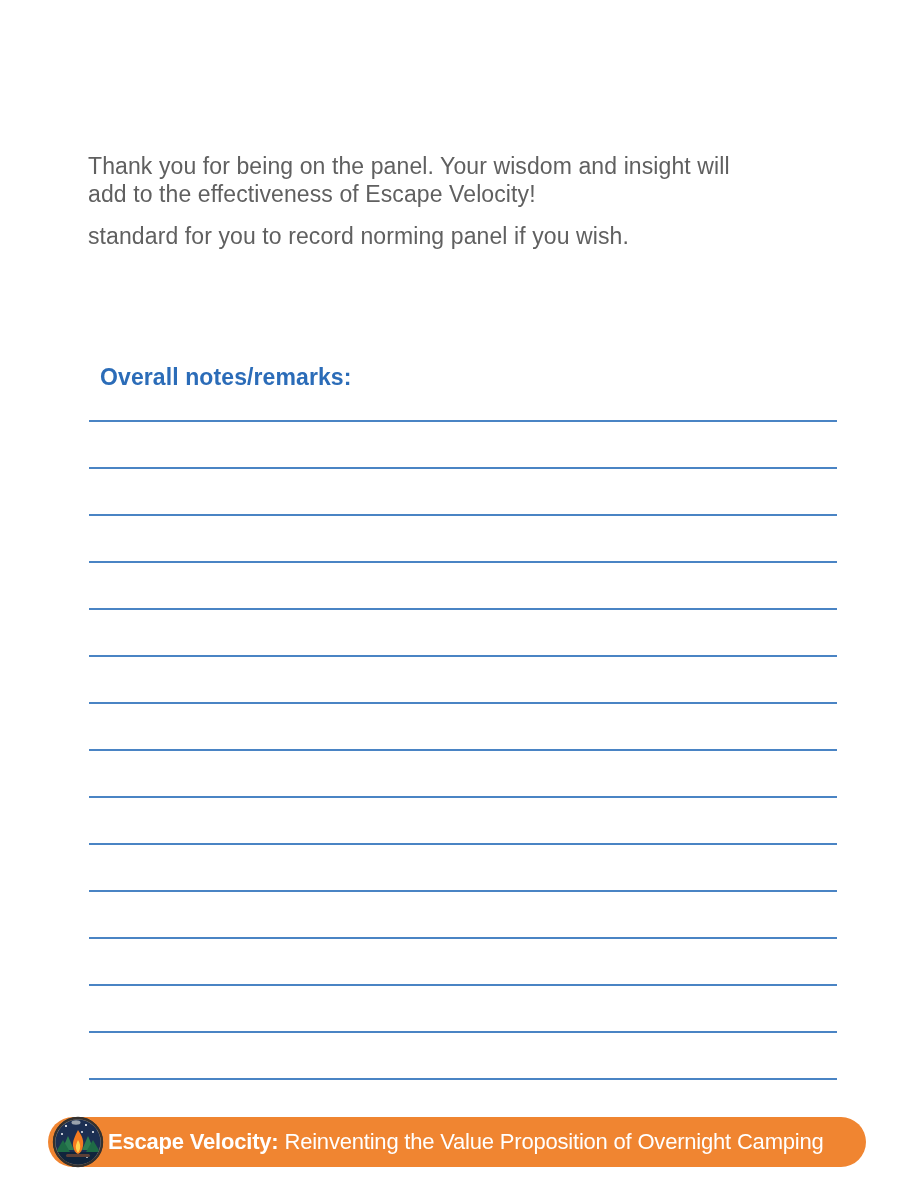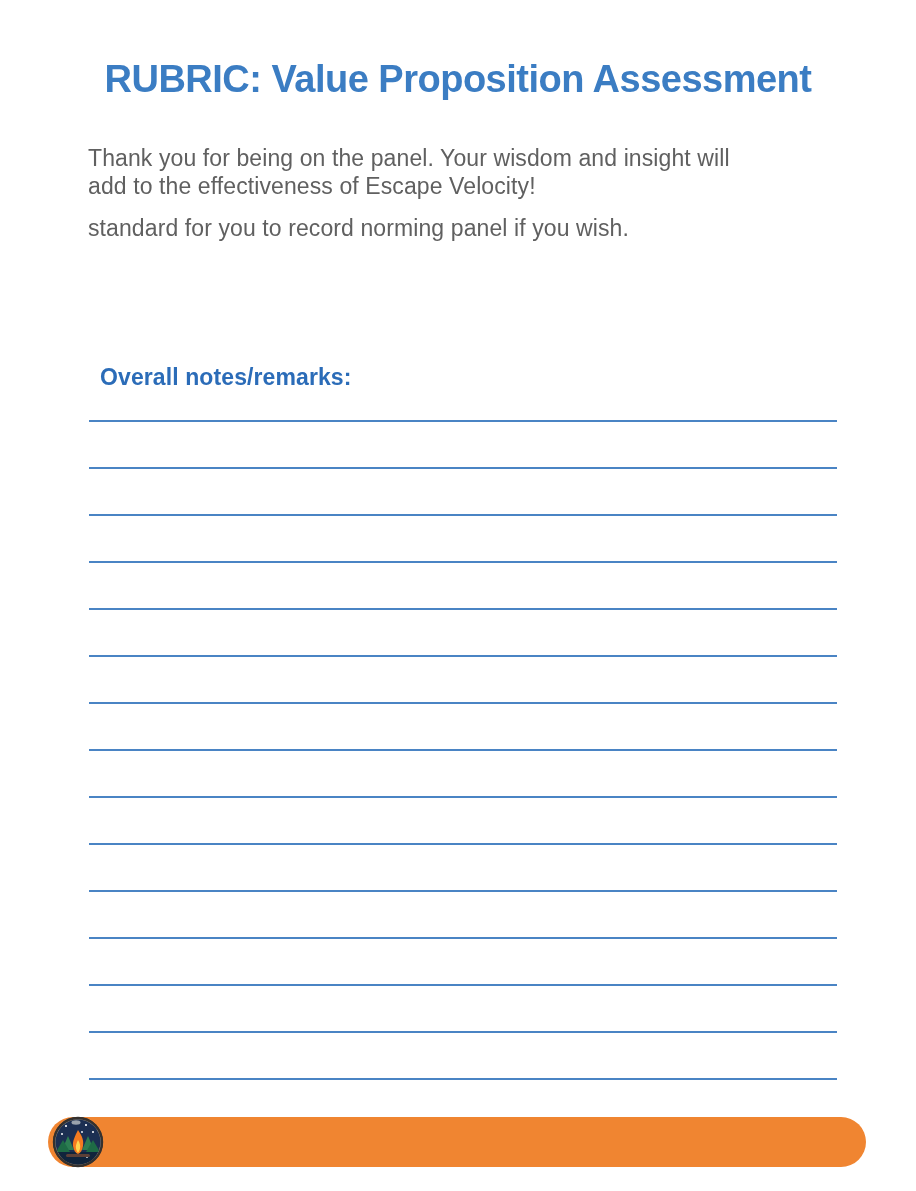--- a/index.html
+++ b/index.html
@@ -25,21 +25,21 @@
   }
   .intro {
     position: absolute;
     top: 144px;
     left: 88px;
     width: 790px;
     color: var(--body_gray, #606060);
     font-size: 23px;
     letter-spacing: 0.1px;
   }
-  .intro .para { margin: 0 0 14px 0; }
+  .intro .para { margin: 8px 0 14px 0; }
   .intro .tline {
     height: 28px;
     line-height: 28px;
     white-space: nowrap;
   }
   .notes-heading {
     position: absolute;
     top: 352px;
     left: 88px;
     margin: 12px;
@@ -86,21 +86,20 @@
     white-space: nowrap;
   }
   .footer-text .brand { font-weight: bold; }
   .footer-text .tagline { font-weight: normal; margin-left: 6px; }
 </style>
 </head>
 <body>
 
 <div class="page">
 
-  <h1 class="title">RUBRIC: Value Proposition Assessment</h1>
 
   <div class="intro">
     <div class="para">
       <div class="tline">Thank you for being on the panel. Your wisdom and insight will</div>
       <div class="tline">add to the effectiveness of Escape Velocity!</div>
     </div>
     <div class="para">
       <div class="tline">standard for you to record norming panel if you wish.</div>
     </div>
   </div>
@@ -148,15 +147,18 @@
         <polygon points="10,34 16,20 22,34" fill="#2c7d52"></polygon>
         <polygon points="4,36 11,24 18,36" fill="#1e6b45"></polygon>
         <polygon points="30,34 36,20 42,34" fill="#2c7d52"></polygon>
         <polygon points="34,36 41,24 48,36" fill="#1e6b45"></polygon>
         <rect x="14" y="38" width="24" height="3" rx="1.5" fill="#5d4037"></rect>
         <path d="M26 14 C30 20 32 24 31 30 C30.5 34 28.5 37 26 38 C23.5 37 21.5 34 21 30 C20.5 25 23 20 26 14 Z" fill="#f47b20"></path>
         <path d="M26 24 C28 27 28.6 30 28 32.5 C27.5 34.8 26.8 36 26 36.7 C25.2 36 24.5 34.8 24 32.5 C23.4 30 24.5 27 26 24 Z" fill="#ffd54f"></path>
       </g>
       <circle cx="26" cy="26" r="24" fill="none" stroke="#35312e" stroke-width="2.4"></circle>
     </svg>
+    <div class="footer-text">
+      <span class="brand">Escape Velocity:</span><span class="tagline">Reinventing the Value Proposition of Overnight Camping</span>
+    </div>
   </div>
 
 </div>
 
 </body></html>

